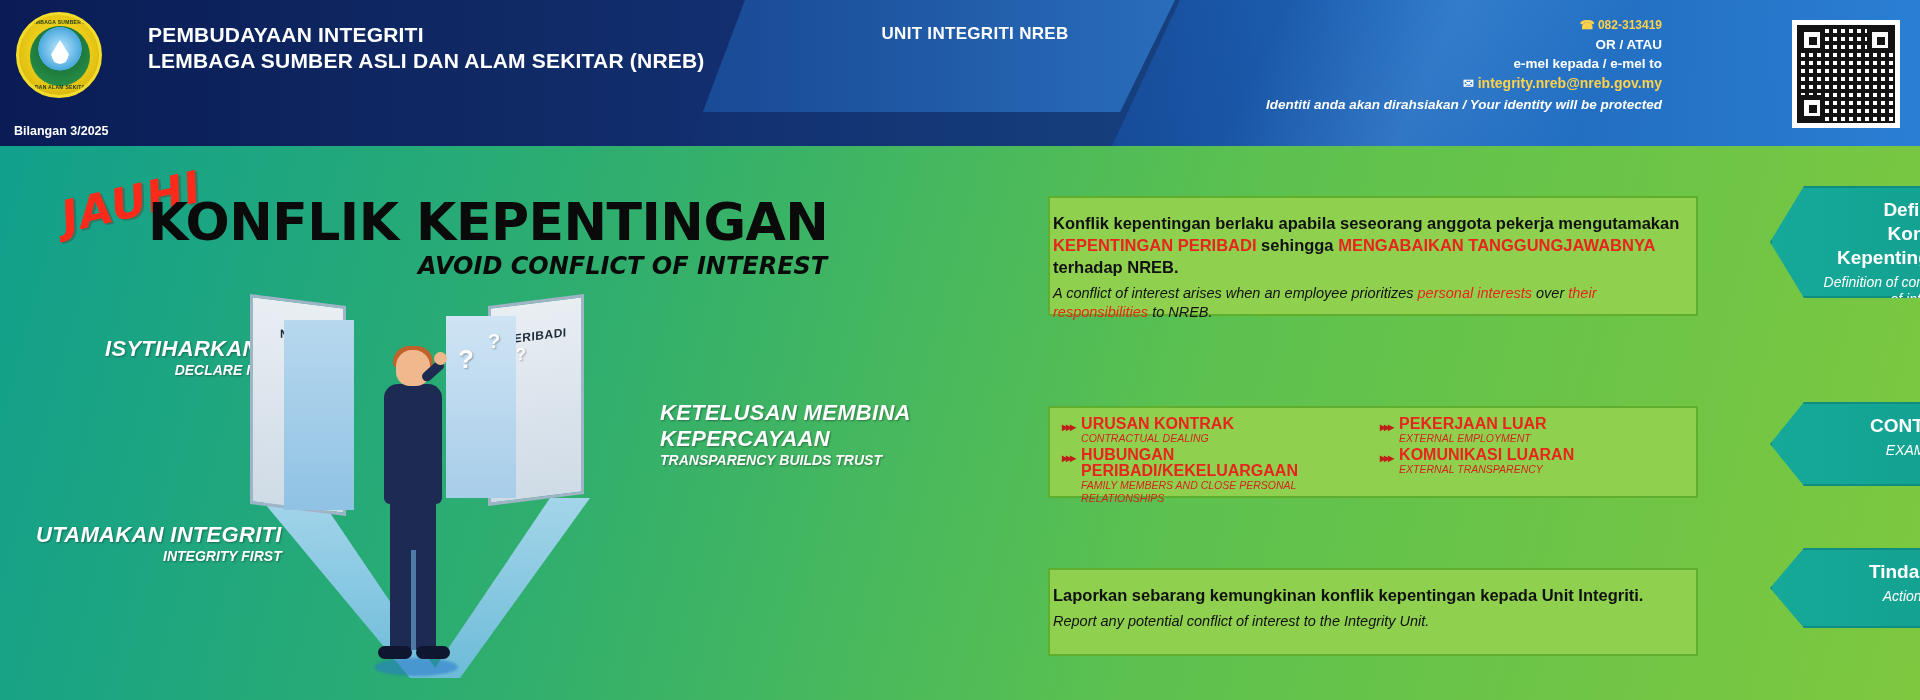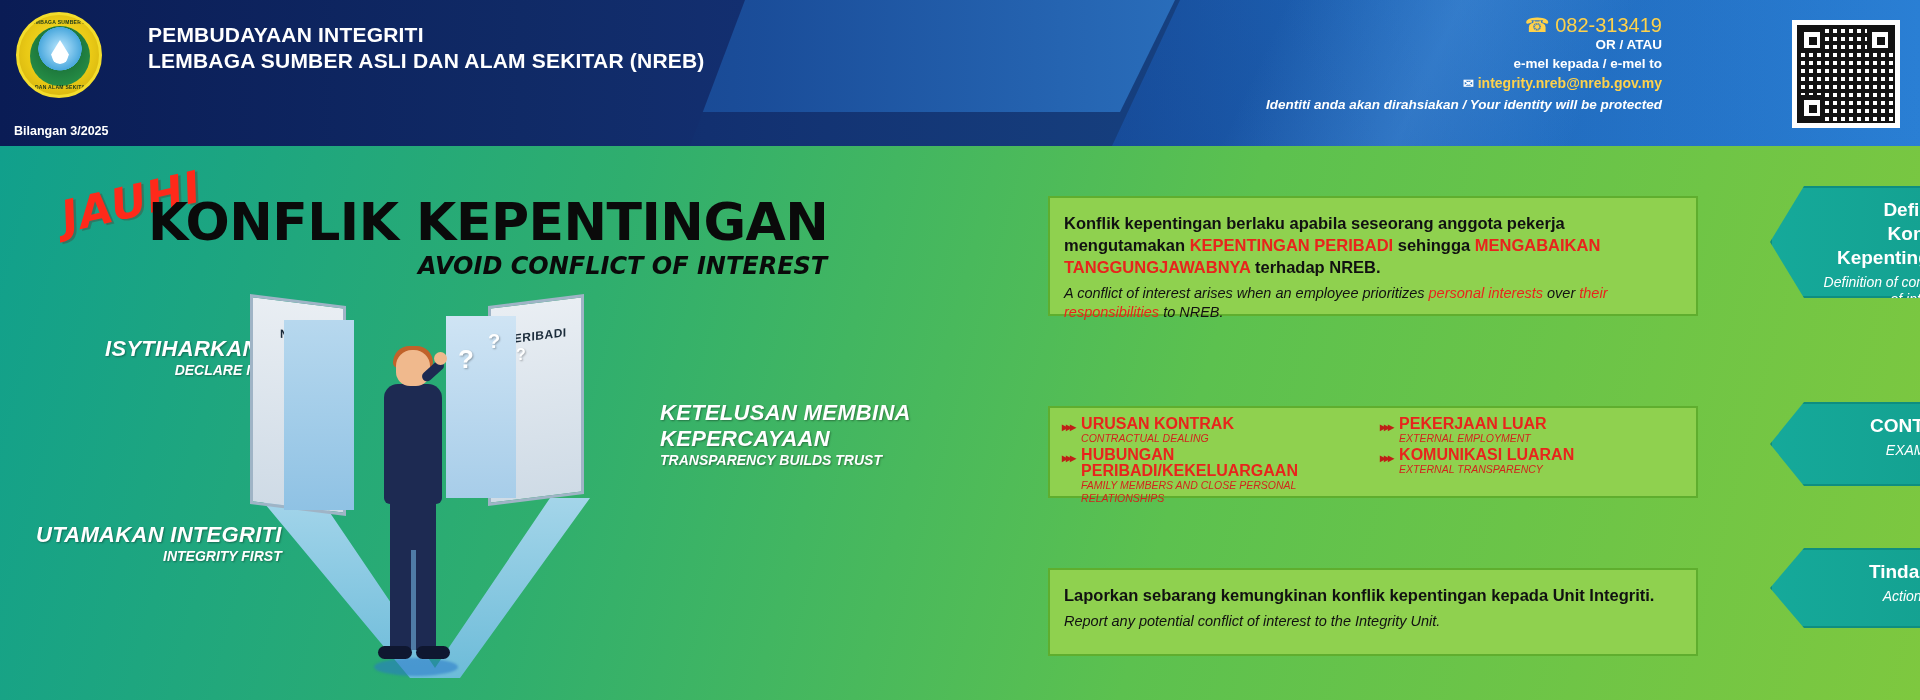--- a/index.html
+++ b/index.html
@@ -82,21 +82,21 @@
     position: absolute; left: 760px; top: 24px; width: 430px;
     color: #ffffff; font-size: 17px; font-weight: bold; text-align: center; letter-spacing: .3px;
   }
 
   .hdr-right {
     position: absolute; right: 258px; top: 14px; width: 690px;
     color: #ffffff; text-align: right; line-height: 17px;
   }
   .hdr-right .r1 { font-size: 14.5px; font-weight: bold; }
   .hdr-right .r1 em { font-style: italic; }
-  .hdr-right .r2 { font-size: 20px; font-weight: normal; color: #ffd24a; margin-top: 3px; }
+  .hdr-right .r2 { font-size: 12px; font-weight: bold; color: #ffd24a; margin-top: 3px; }
   .hdr-right .r3 { font-size: 13.5px; font-weight: bold; margin-top: 2px; }
   .hdr-right .r4 { font-size: 13.5px; font-weight: bold; margin-top: 2px; }
   .hdr-right .r5 { font-size: 14px; font-weight: bold; color: #ffd24a; margin-top: 3px; }
   .hdr-right .r6 { font-size: 13.5px; font-weight: bold; font-style: italic; margin-top: 4px; }
   .mail-ico { color: #ffffff; font-size: 13px; }
 
   .qr {
     position: absolute; right: 20px; top: 20px;
     width: 108px; height: 108px; background: #ffffff; padding: 5px; box-sizing: border-box;
   }
@@ -193,21 +193,21 @@
   .panel {
     position: absolute;
     background: #8fd14f;
     border: 2px solid #5fae2e;
     box-sizing: border-box;
   }
   #panel-def { left: 1048px; top: 196px; width: 650px; height: 120px; }
   #panel-ex  { left: 1048px; top: 406px; width: 650px; height: 92px; }
   #panel-act { left: 1048px; top: 568px; width: 650px; height: 88px; }
 
-  .p-text { padding: 14px 14px; color: #111; }
+  .p-text { padding: 14px 3px; color: #111; }
   .p-text .ms { font-size: 16.5px; font-weight: bold; line-height: 22px; }
   .p-text .en { font-size: 14.5px; font-style: italic; line-height: 19px; margin-top: 6px; }
   .red { color: #e8241c; }
 
   .tag {
     position: absolute; color: #ffffff; text-align: right;
     background: linear-gradient(90deg, #15a99a 0%, #14a08f 100%);
     border: 2px solid #0e8e80;
     box-sizing: border-box;
     padding: 10px 16px 10px 46px;
@@ -247,20 +247,21 @@
         <div class="logo-drop"></div>
       </div>
       <div class="logo-text-bot">DAN ALAM SEKITAR</div>
     </div>
 
     <div class="hdr-title">
       <div class="l1">PEMBUDAYAAN INTEGRITI</div>
       <div class="l2">LEMBAGA SUMBER ASLI DAN ALAM SEKITAR (NREB)</div>
     </div>
 
+    <div class="hdr-center">UNIT INTEGRITI NREB</div>
 
     <div class="hdr-right">
       <div class="r2">
         <span>☎</span>
         <span>082-313419</span>
       </div>
       <div class="r3">OR / ATAU</div>
       <div class="r4">e-mel kepada / e-mel to</div>
       <div class="r5">
         <span class="mail-ico">✉</span>

